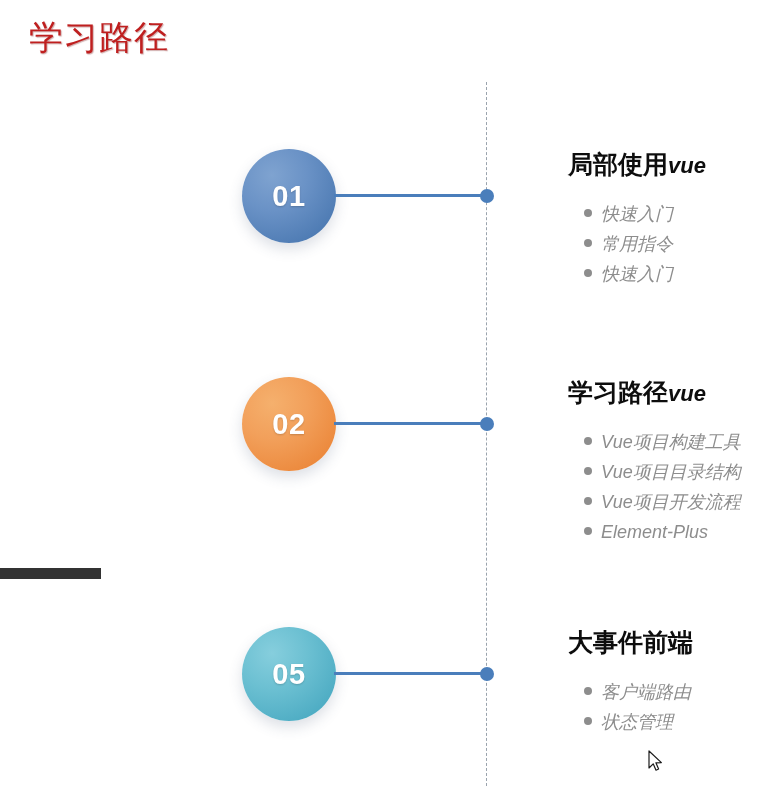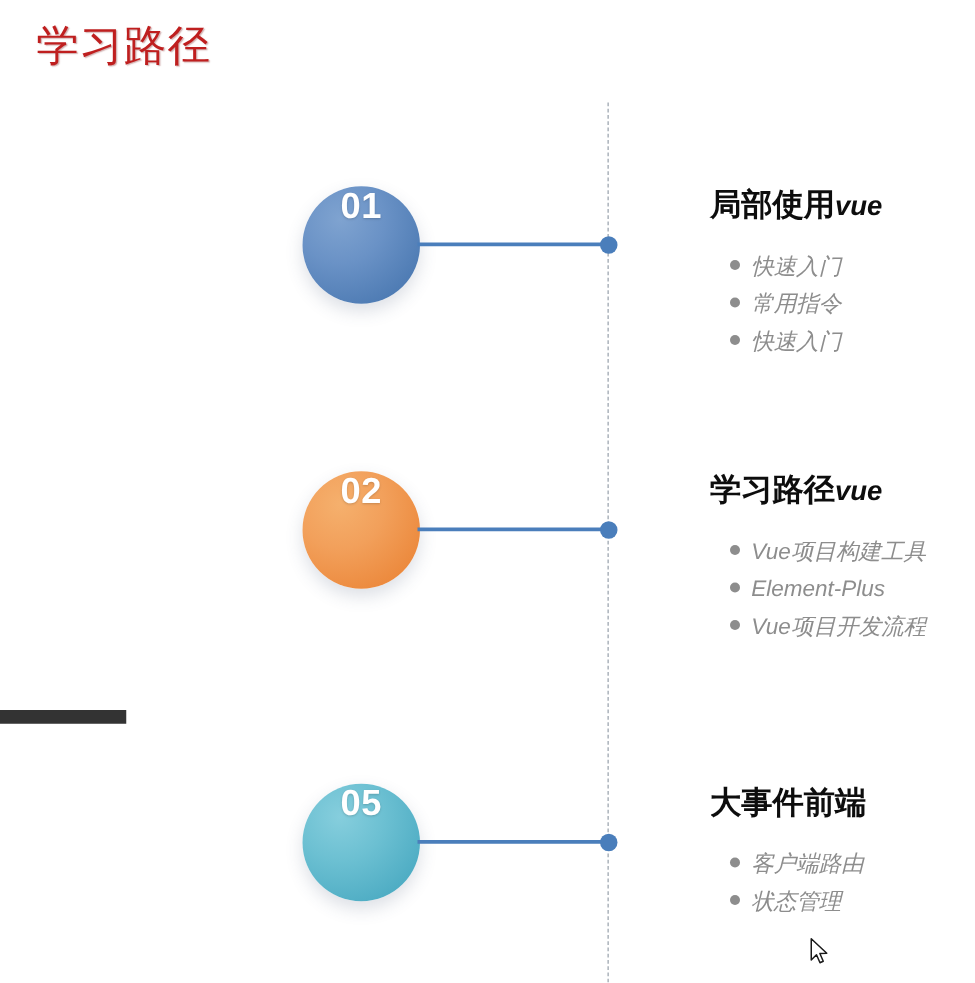--- a/index.html
+++ b/index.html
@@ -60,21 +60,21 @@
 
   
   .step-circle {
     position: absolute;
     left: 242px;
     top: 0;
     width: 94px;
     height: 94px;
     border-radius: 50%;
     display: flex;
-    align-items: flex-start;
+    align-items: center;
     justify-content: center;
     color: #ffffff;
     font-size: 29px;
     font-weight: 700;
     letter-spacing: 0.5px;
     text-shadow: 0 1px 2px rgba(0,0,0,0.18);
     box-shadow: 0 6px 14px rgba(60, 80, 110, 0.18);
   }
   .circle-blue {
     background: radial-gradient(circle at 32% 28%, #7fa3d0 0%, #6a92c6 38%, #4f7cb4 78%, #44709f 100%);
@@ -215,25 +215,29 @@
       <div class="step-heading">
         <span>学习路径</span><span class="lat">vue</span>
       </div>
       <ul class="bullet-list">
         <li class="bullet-item">
           <span class="bullet-dot"></span>
           <span>Vue项目构建工具</span>
         </li>
         <li class="bullet-item">
           <span class="bullet-dot"></span>
+          <span>Vue项目目录结构</span>
+        </li>
+        <li class="bullet-item">
+          <span class="bullet-dot"></span>
+          <span>Vue项目开发流程</span>
+        </li>
+        <li class="bullet-item">
+          <span class="bullet-dot"></span>
           <span>Element-Plus</span>
-        </li>
-        <li class="bullet-item">
-          <span class="bullet-dot"></span>
-          <span>Vue项目开发流程</span>
         </li>
       </ul>
     </div>
   </div>
 
   <div class="step-row row-3">
     <div class="step-circle circle-teal">
       <span>05</span>
     </div>
     <div class="connector-line"></div>

